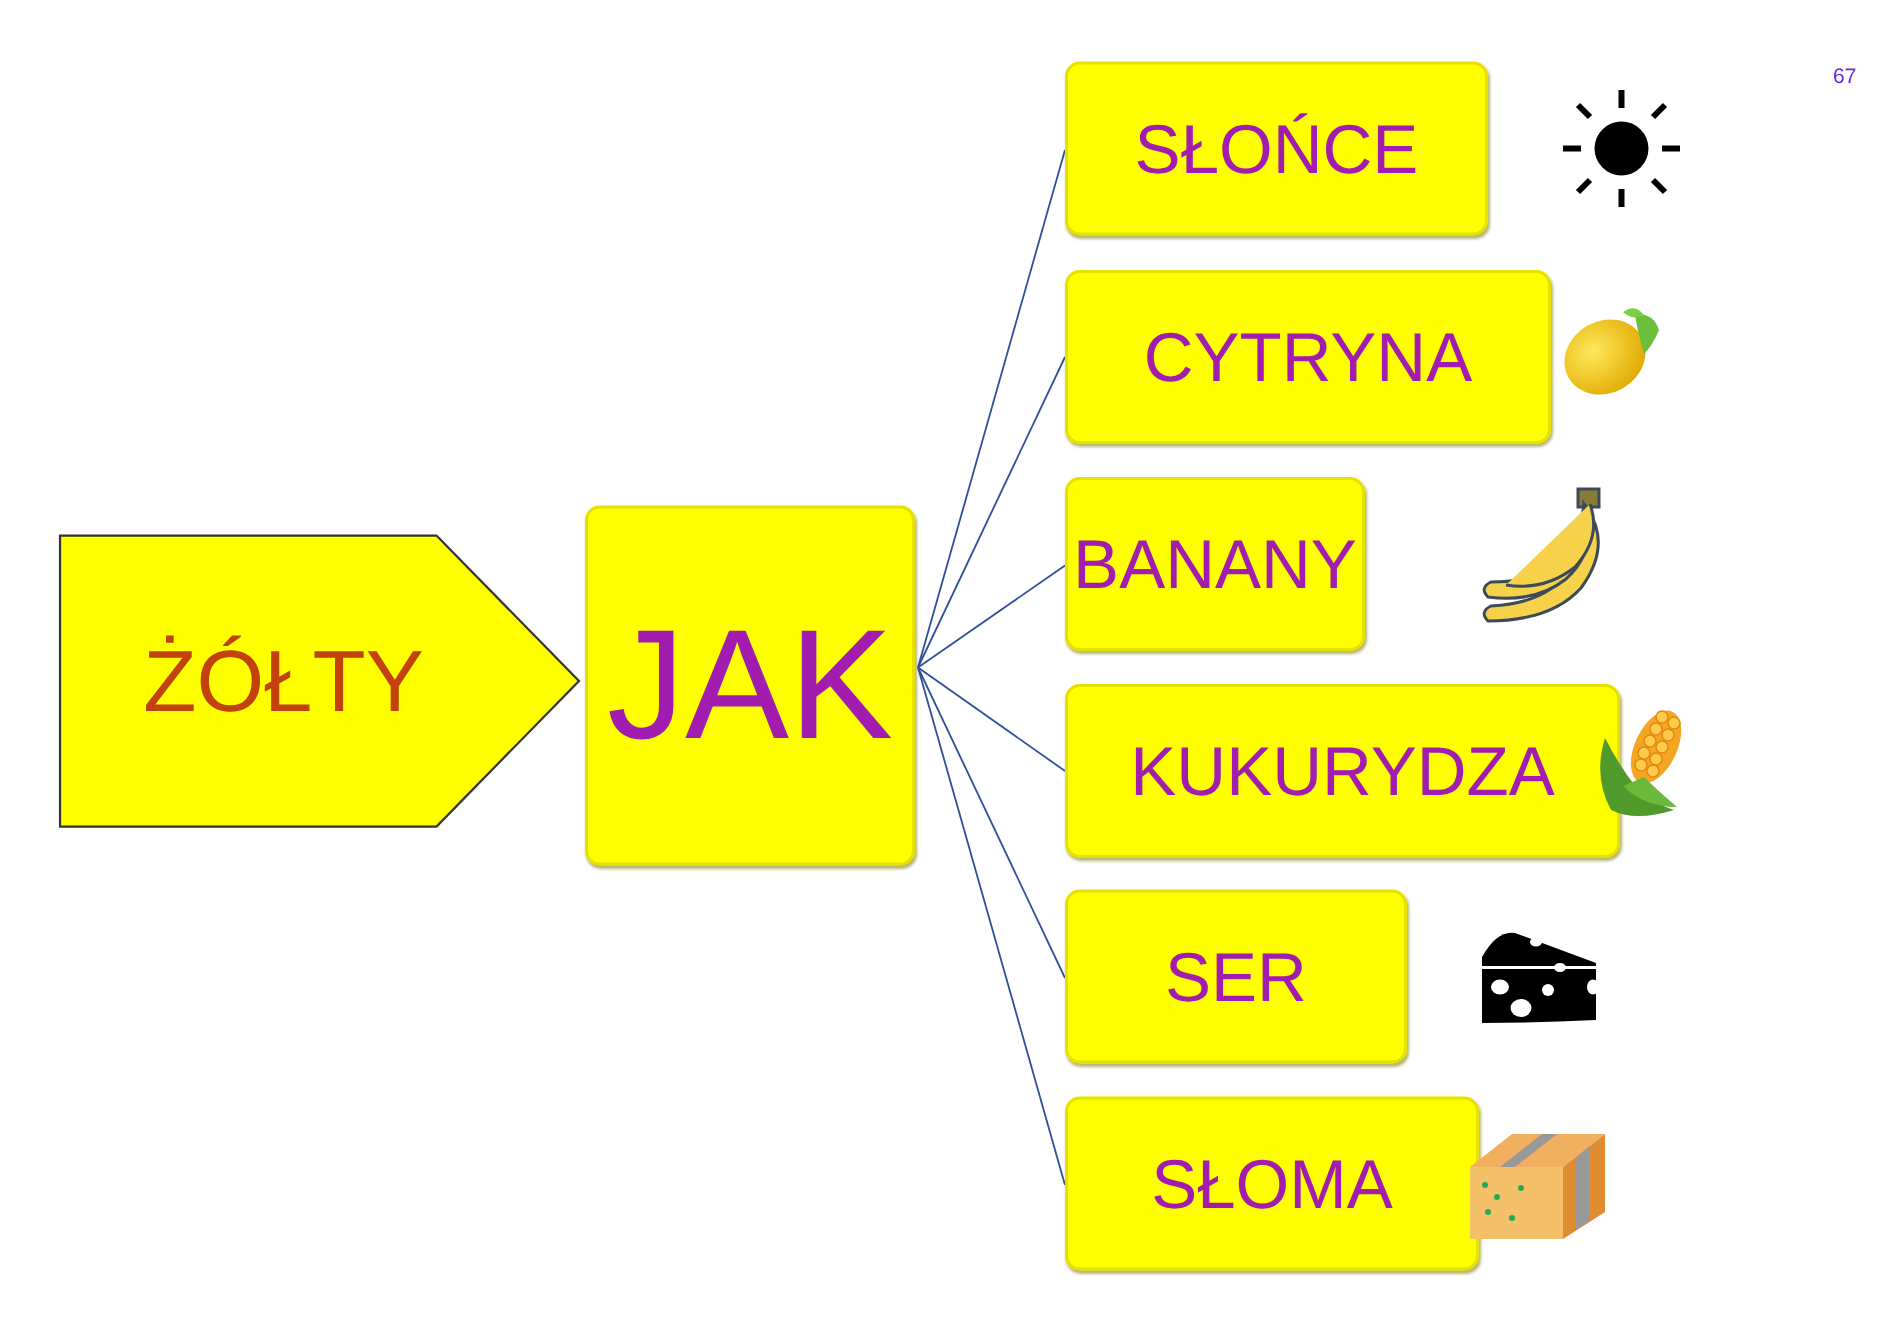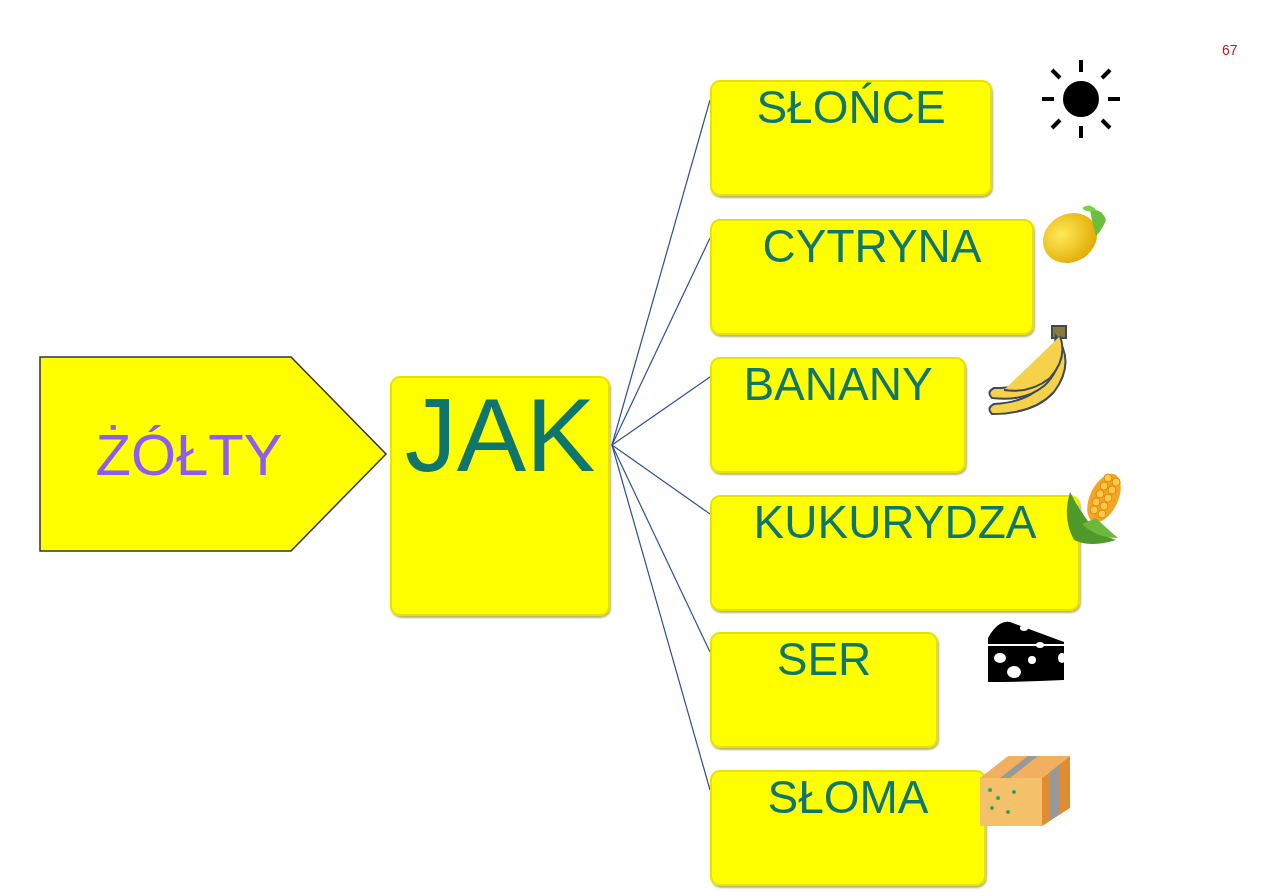--- a/index.html
+++ b/index.html
@@ -1,25 +1,25 @@
 <!DOCTYPE html>
 <html><head>
   <meta charset="utf-8">
   <style>
     html, body { margin: 0; padding: 0; background: #ffffff; }
     body { width: 1262px; height: 892px; position: relative; overflow: hidden;
            font-family: "Liberation Sans", "DejaVu Sans", sans-serif; }
-    .page-num { position: absolute; left: 1222px; top: 42px; font-size: 14px; color: #b91c1c; }
+    .page-num { position: absolute; left: 1222px; top: 42px; font-size: 14px; color: #6d28d9; }
     .arrow-shape { position: absolute; left: 39px; top: 356px; width: 350px; height: 196px; }
     .arrow-label { position: absolute; left: 39px; top: 356px; width: 300px; height: 196px;
                    display: flex; align-items: center; justify-content: center;
-                   font-size: 58px; color: #8b5cf6; }
+                   font-size: 58px; color: #c2410c; }
     .box { position: absolute; background: #ffff00; border-radius: 10px;
            box-shadow: inset 0 0 0 2px #e8e000, 1px 2px 2px rgba(120,120,0,0.55);
-           display: flex; align-items: flex-start; justify-content: center; color: #0f766e; margin-top: 39px; }
+           display: flex; align-items: center; justify-content: center; color: #a21caf; }
     .jak { left: 390px; top: 337px; width: 220px; height: 240px; font-size: 104px; }
     .item { font-size: 46px; height: 116px; }
     .lines { position: absolute; left: 0; top: 0; width: 1262px; height: 892px; }
     .icon { position: absolute; }
   </style>
 </head>
 <body>
 
 <div class="page-num">67</div>
 
@@ -42,21 +42,21 @@
 <div class="box jak">
   <span>JAK</span>
 </div>
 
 <div class="box item" style="left:710px;top:41px;width:282px;">
   <span>SŁOŃCE</span>
 </div>
 <div class="box item" style="left:710px;top:180px;width:324px;">
   <span>CYTRYNA</span>
 </div>
-<div class="box item" style="left:710px;top:318px;width:256px;">
+<div class="box item" style="left:710px;top:318px;width:200px;">
   <span>BANANY</span>
 </div>
 <div class="box item" style="left:710px;top:456px;width:370px;">
   <span>KUKURYDZA</span>
 </div>
 <div class="box item" style="left:710px;top:593px;width:228px;">
   <span>SER</span>
 </div>
 <div class="box item" style="left:710px;top:731px;width:276px;">
   <span>SŁOMA</span>

